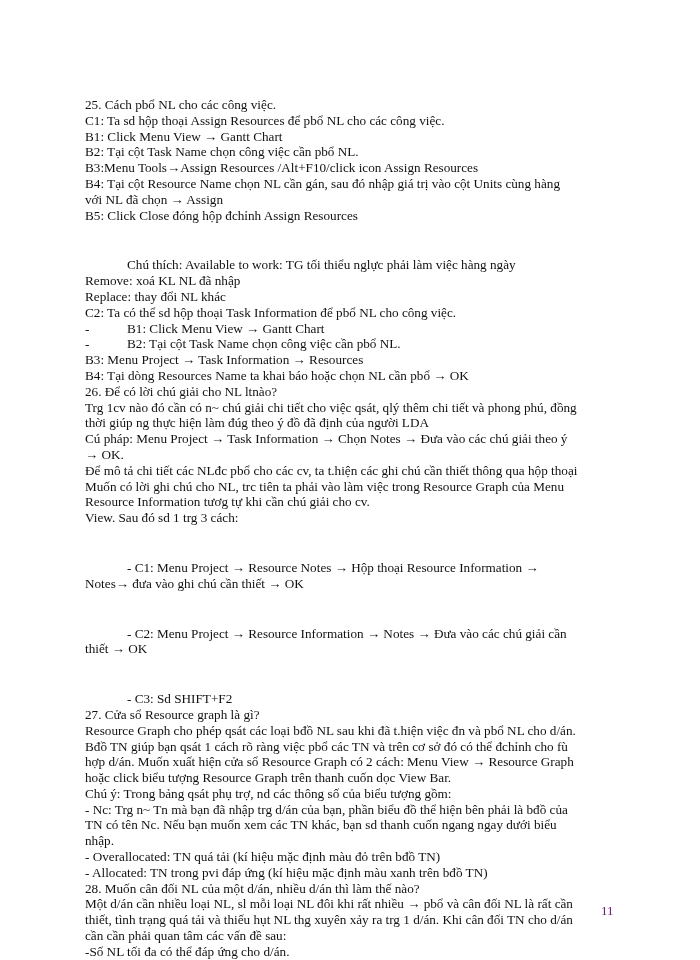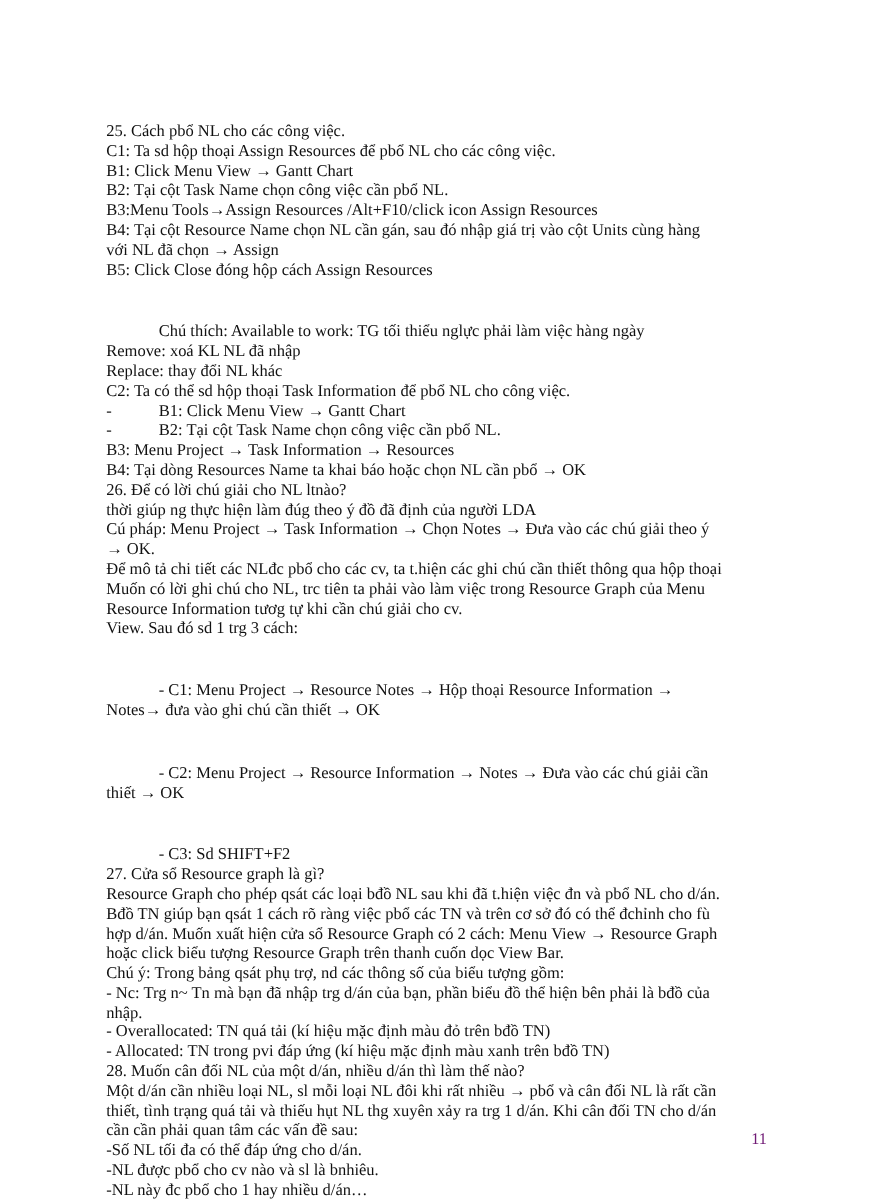--- a/index.html
+++ b/index.html
@@ -21,49 +21,51 @@
 <body>
 
 <div class="page">
   <div class="line">25. Cách pbổ NL cho các công việc.</div>
   <div class="line">C1: Ta sd hộp thoại  Assign  Resources  để pbổ NL cho các công việc.</div>
   <div class="line">B1: Click  Menu View  → Gantt  Chart</div>
   <div class="line">B2: Tại cột Task Name chọn công việc  cần pbổ NL.</div>
   <div class="line">B3:Menu  Tools→Assign  Resources /Alt+F10/click  icon  Assign  Resources</div>
   <div class="line">B4: Tại cột Resource  Name chọn NL cần gán, sau đó nhập giá trị vào cột Units  cùng hàng</div>
   <div class="line">với NL đã chọn → Assign</div>
-  <div class="line">B5: Click  Close đóng hộp cách  Assign  Resources</div>
+  <div class="line">B5: Click  Close đóng hộp đchỉnh  Assign  Resources</div>
   <div class="line ind1">Chú thích:  Available  to work: TG tối thiểu  nglực  phải làm việc  hàng ngày</div>
   <div class="line">Remove:  xoá KL NL đã nhập</div>
   <div class="line">Replace:  thay  đổi NL khác</div>
   <div class="line">C2: Ta có thể sd hộp thoại  Task Information  để pbổ NL cho công việc.</div>
   <div class="line"><span class="dash">-</span><span>B1: Click  Menu View  → Gantt Chart</span></div>
   <div class="line"><span class="dash">-</span><span>B2: Tại cột Task Name chọn công việc  cần pbổ NL.</span></div>
   <div class="line">B3: Menu Project → Task Information  → Resources</div>
   <div class="line">B4: Tại dòng Resources  Name ta khai báo hoặc chọn NL cần pbổ → OK</div>
   <div class="line">26. Để có lời chú giải  cho NL ltnào?</div>
+  <div class="line">Trg 1cv nào đó cần có n~ chú giải  chi tiết cho việc  qsát, qlý thêm  chi tiết và phong phú, đồng</div>
   <div class="line">thời giúp  ng thực hiện  làm  đúg theo ý đồ đã định  của người LDA</div>
   <div class="line">Cú pháp: Menu  Project → Task Information  → Chọn Notes → Đưa vào các chú giải  theo ý</div>
   <div class="line">→ OK.</div>
   <div class="line">Để mô tả chi tiết  các NLđc pbổ cho các cv, ta t.hiện  các ghi chú cần thiết  thông qua hộp thoại</div>
   <div class="line">Muốn có lời  ghi chú cho NL, trc tiên ta phải vào làm  việc trong  Resource  Graph của Menu</div>
   <div class="line">Resource  Information  tươg tự khi cần chú giải  cho cv.</div>
   <div class="line">View.  Sau đó sd 1 trg 3 cách:</div>
   <div class="line ind1">- C1: Menu Project → Resource  Notes → Hộp thoại Resource  Information   →</div>
   <div class="line">Notes→ đưa vào ghi  chú cần thiết  → OK</div>
   <div class="line ind1">- C2: Menu Project → Resource  Information   → Notes → Đưa vào các chú giải  cần</div>
   <div class="line">thiết  → OK</div>
   <div class="line ind1">- C3: Sd SHIFT+F2</div>
   <div class="line">27. Cửa sổ Resource graph là gì?</div>
   <div class="line">Resource  Graph cho phép qsát các loại  bđồ NL sau khi  đã t.hiện  việc  đn và pbổ NL cho d/án.</div>
   <div class="line">Bđồ TN giúp  bạn qsát 1 cách rõ ràng việc  pbổ các TN và trên cơ sở đó có thể đchỉnh  cho fù</div>
   <div class="line">hợp d/án. Muốn xuất hiện cửa sổ Resource  Graph có 2 cách: Menu View  → Resource  Graph</div>
   <div class="line">hoặc click  biểu tượng Resource  Graph trên thanh  cuốn dọc View Bar.</div>
   <div class="line">Chú ý: Trong bảng qsát phụ trợ, nd các thông  số của biểu tượng gồm:</div>
   <div class="line">- Nc: Trg n~ Tn mà bạn đã nhập trg d/án của bạn, phần biểu đồ thể hiện bên phải là bđồ của</div>
+  <div class="line">TN có tên Nc. Nếu bạn muốn  xem các TN khác, bạn sd thanh  cuốn ngang  ngay  dưới biểu</div>
   <div class="line">nhập.</div>
   <div class="line">- Overallocated:  TN quá tải (kí hiệu  mặc định  màu  đỏ trên bđồ TN)</div>
   <div class="line">- Allocated:  TN trong  pvi  đáp ứng (kí hiệu  mặc định  màu xanh  trên bđồ TN)</div>
   <div class="line">28. Muốn cân đối NL của một d/án, nhiều  d/án thì làm thế nào?</div>
   <div class="line">Một d/án cần nhiều  loại NL, sl mỗi loại NL đôi khi rất nhiều  → pbổ và cân đối NL là rất cần</div>
   <div class="line">thiết, tình  trạng quá tải và thiếu  hụt NL thg xuyên  xảy ra trg 1 d/án. Khi cân đối TN cho d/án</div>
   <div class="line">cần cần phải  quan tâm các vấn đề sau:</div>
   <div class="line">-Số NL tối đa có thể đáp ứng cho d/án.</div>
   <div class="line">-NL được pbổ cho cv nào và sl là bnhiêu.</div>
   <div class="line">-NL này đc pbổ cho 1 hay nhiều  d/án…</div>

